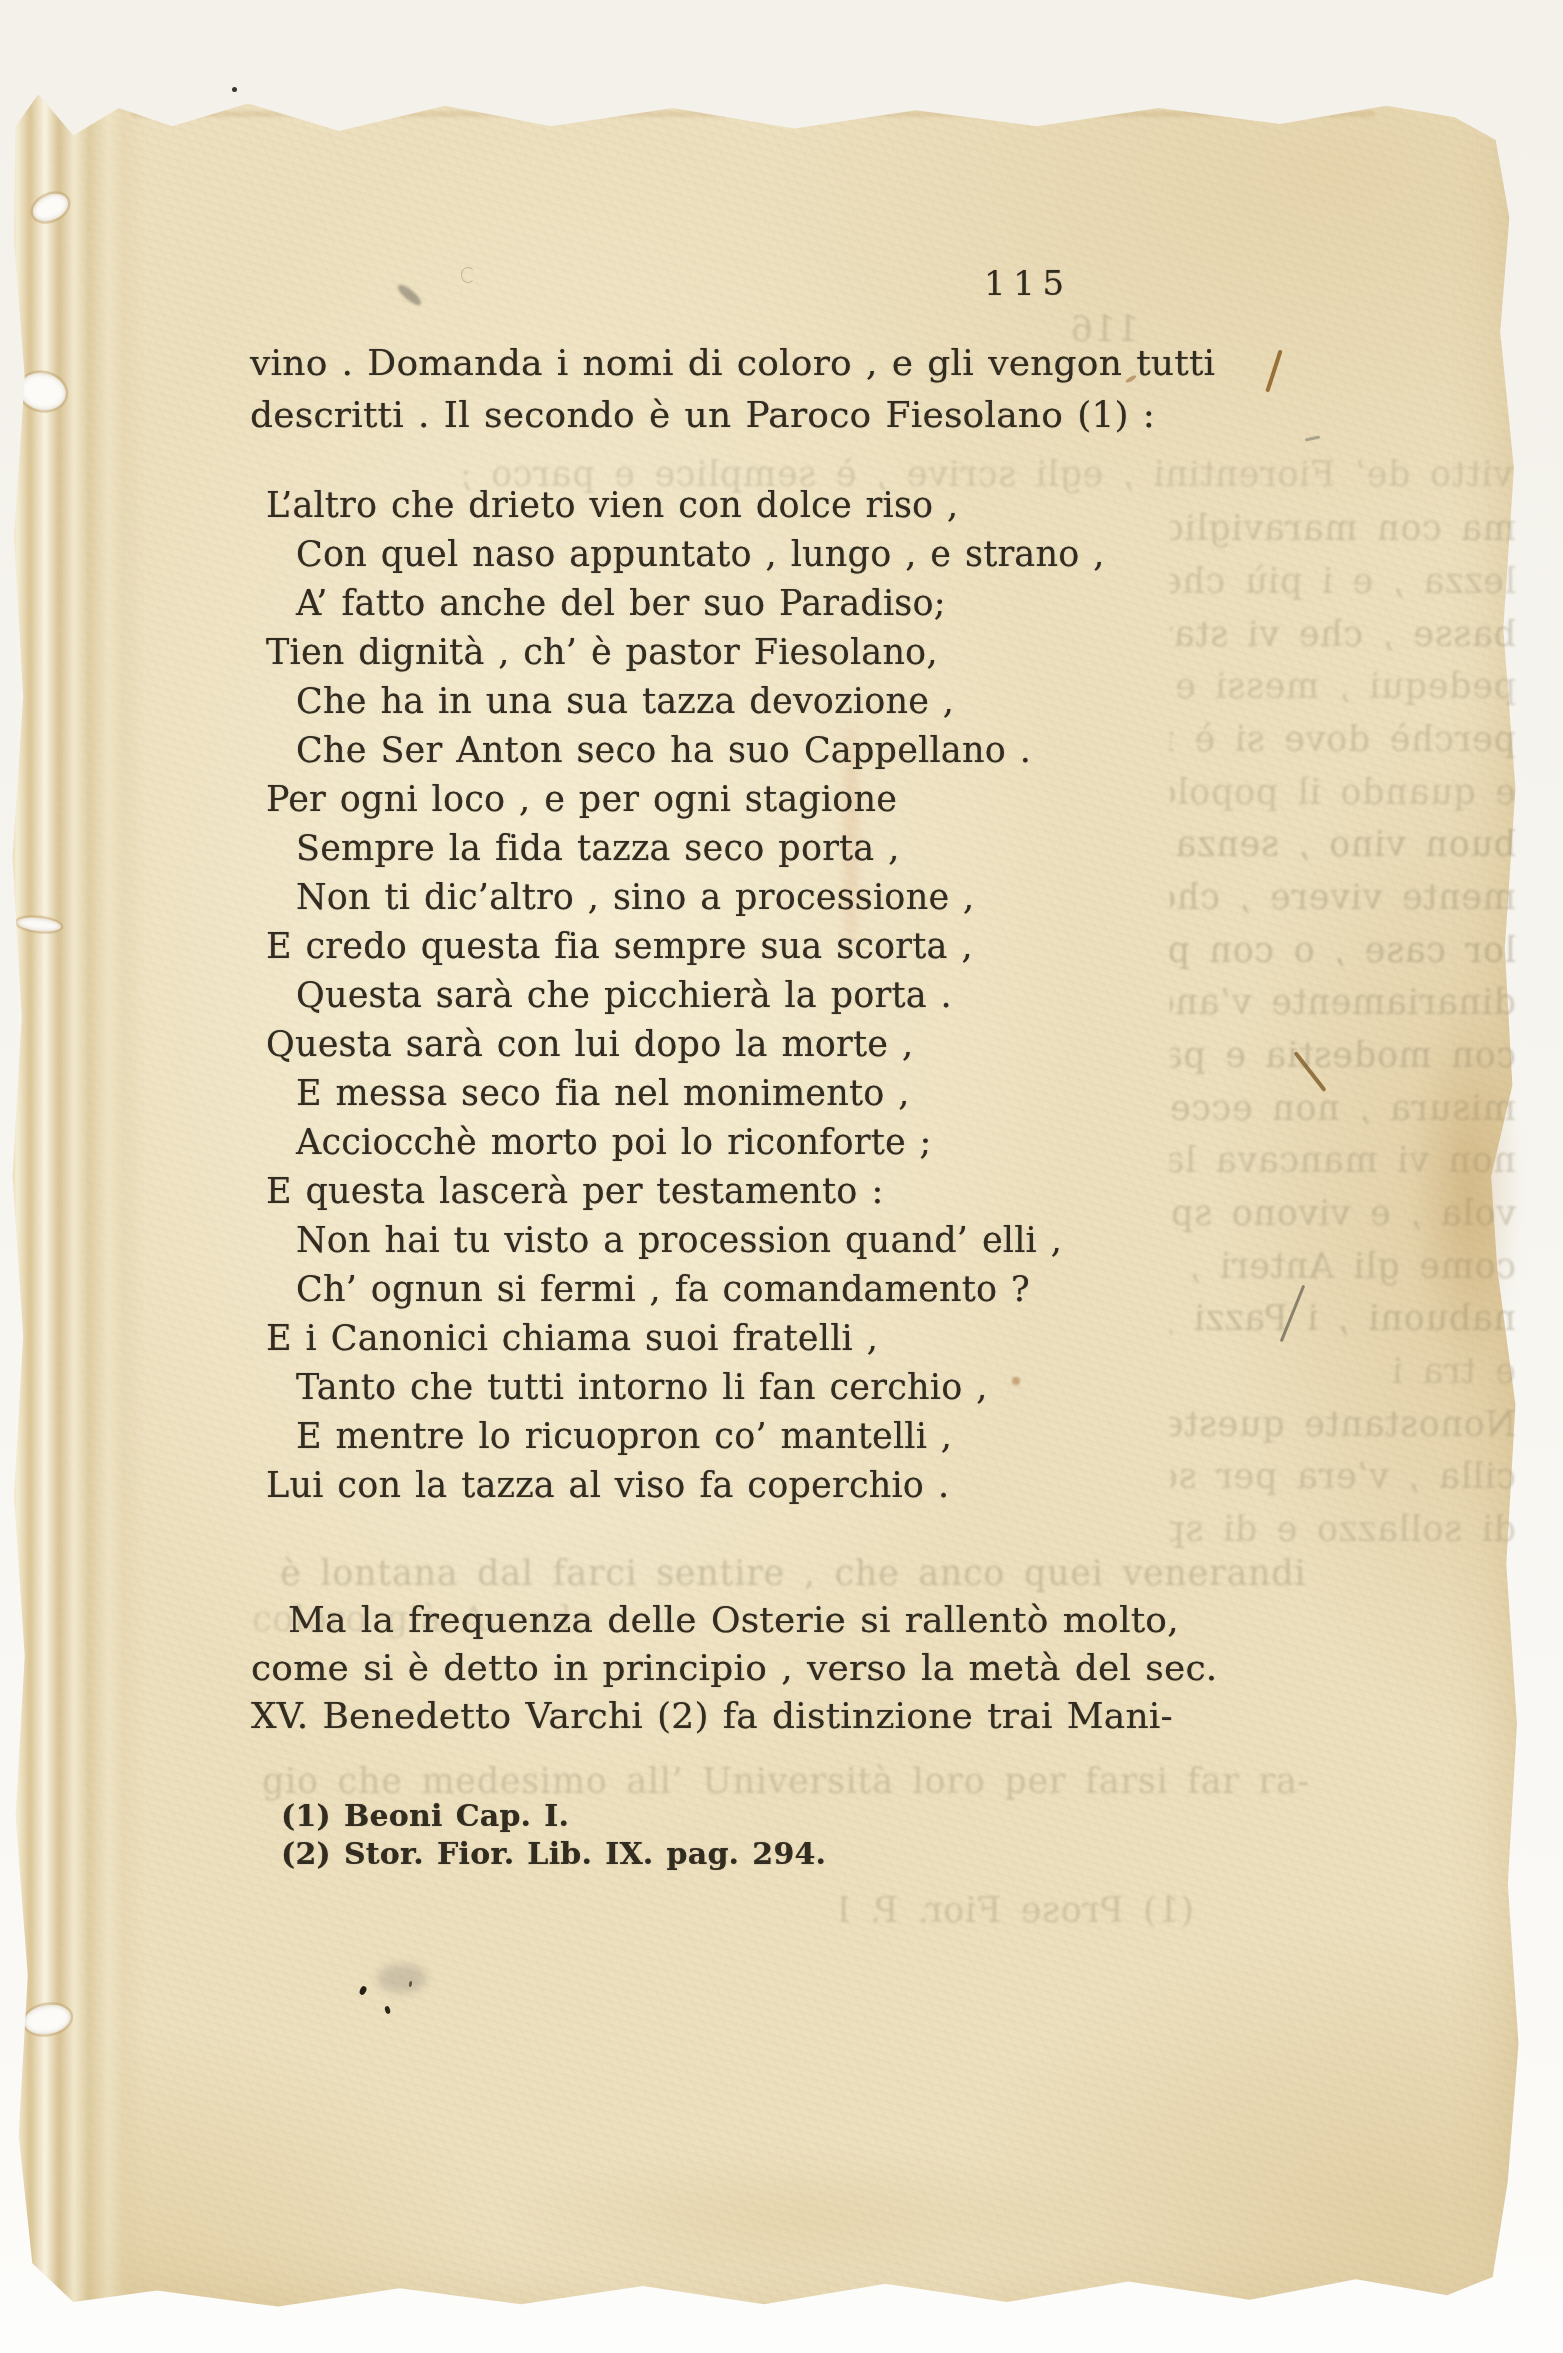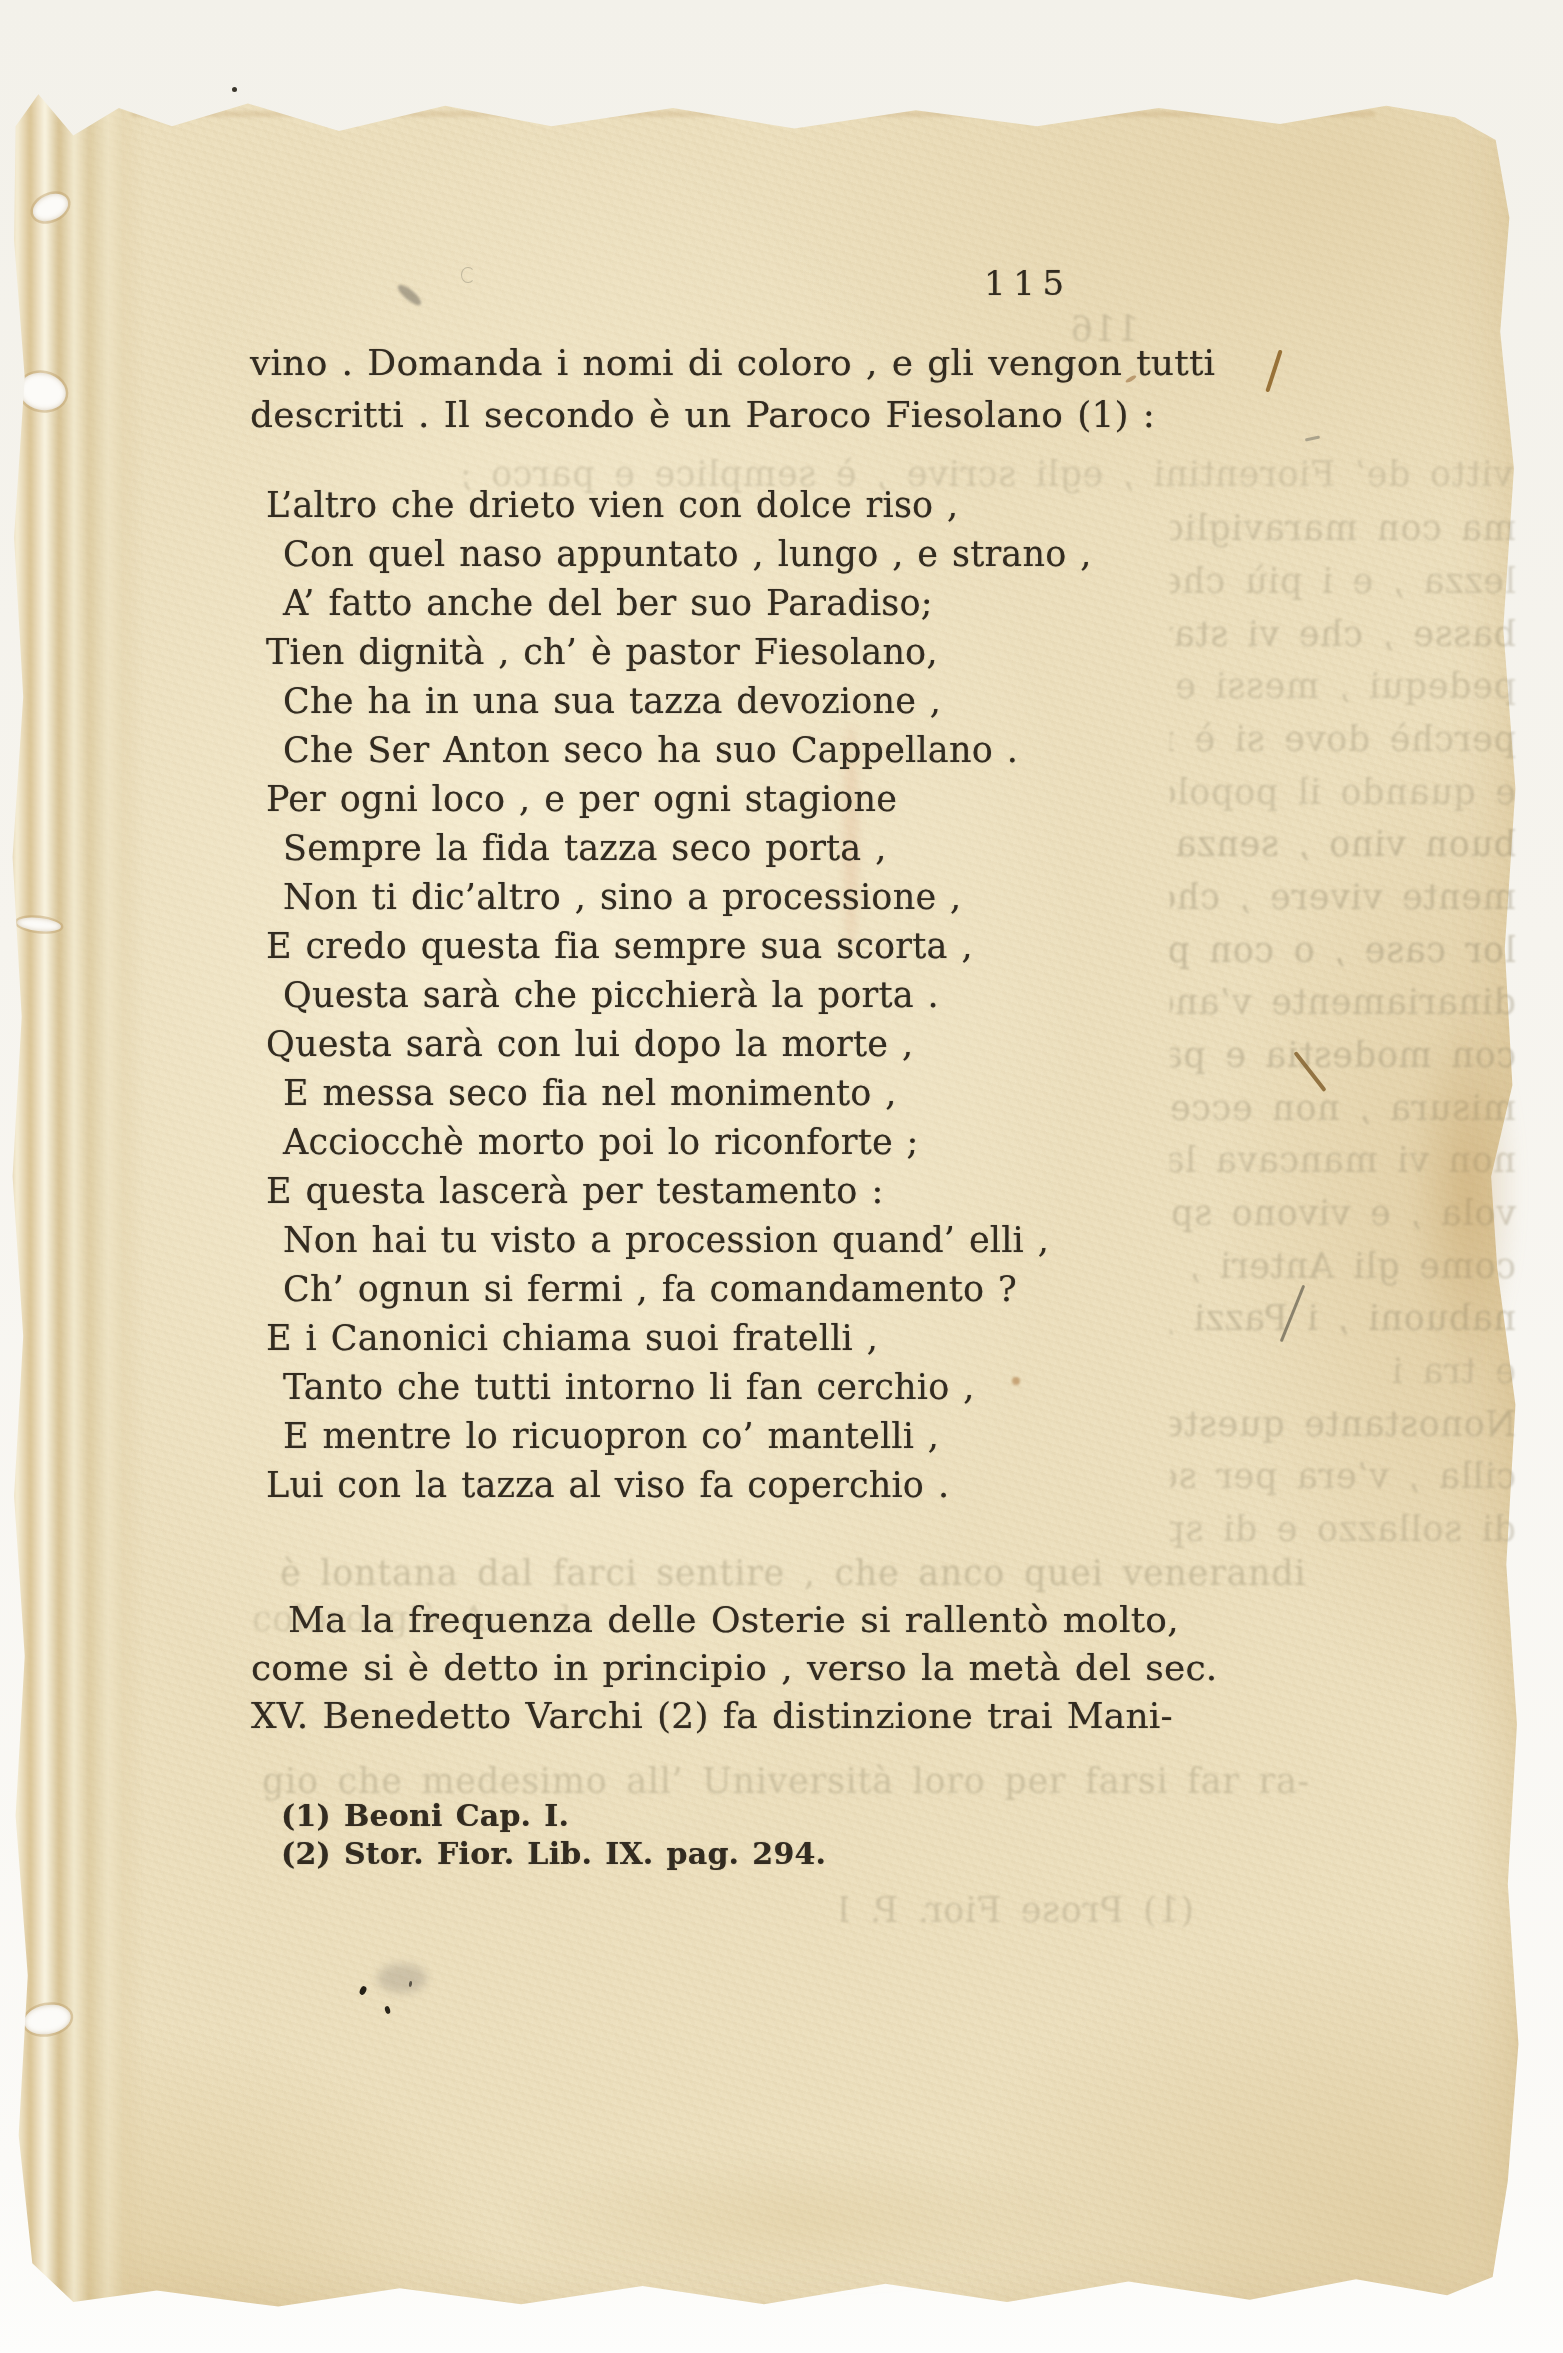--- a/index.html
+++ b/index.html
@@ -46,21 +46,21 @@
   .ghost{position:absolute;font-size:35px;white-space:nowrap;overflow:hidden;
     filter:blur(1.1px);letter-spacing:0.02em;word-spacing:0.2em;}
   .ghost.mirror{transform:scaleX(-1);text-align:left;}
   .transfer{position:absolute;font-size:35px;white-space:nowrap;overflow:hidden;
     color:#9b9172;filter:blur(0.8px);letter-spacing:0.02em;word-spacing:0.2em;}
   .textlayer{position:absolute;inset:0;color:var(--ink);
     text-shadow:0 0 1px rgba(42,34,22,0.55);letter-spacing:0.015em;word-spacing:0.18em;}
   .pagenum{position:absolute;left:984px;top:263px;font-size:34px;letter-spacing:7.6px;}
   .intro{position:absolute;left:250px;top:337px;font-size:36px;line-height:52px;white-space:nowrap;}
   .poem{position:absolute;left:266px;top:481px;font-size:35px;line-height:49px;white-space:nowrap;}
-  .poem .line.indent{margin-left:17px;}
+  .poem .line.indent{margin-left:30px;}
   .prose{position:absolute;left:251px;top:1596px;font-size:36px;line-height:48px;white-space:nowrap;}
   .prose .line.indent{margin-left:37px;}
   .footnotes{position:absolute;left:281px;top:1797px;font-size:30px;line-height:38px;white-space:nowrap;font-weight:bold;}
   
   .mark{position:absolute;border-radius:50%;}
   .m-smudge1{left:395px;top:290px;width:29px;height:10px;background:rgba(105,100,88,0.5);transform:rotate(40deg);filter:blur(1.3px);}
   .m-pencilc{left:461px;top:267px;width:13.5px;height:16px;border:1.7px solid rgba(120,115,100,0.38);border-right-color:transparent;border-radius:50%;background:transparent;}
   .m-fiber1{left:1272px;top:349px;width:4.2px;height:44px;background:#8a5f22;opacity:.85;transform:rotate(18deg);border-radius:2.5px;}
   .m-fiber2{left:1305px;top:437px;width:15px;height:3.4px;background:rgba(110,108,95,0.5);transform:rotate(-12deg);border-radius:1.7px;}
   .m-fiber3{left:1308px;top:1047px;width:4.2px;height:49px;background:#7d5a26;opacity:.8;transform:rotate(-38deg);border-radius:2.5px;}

